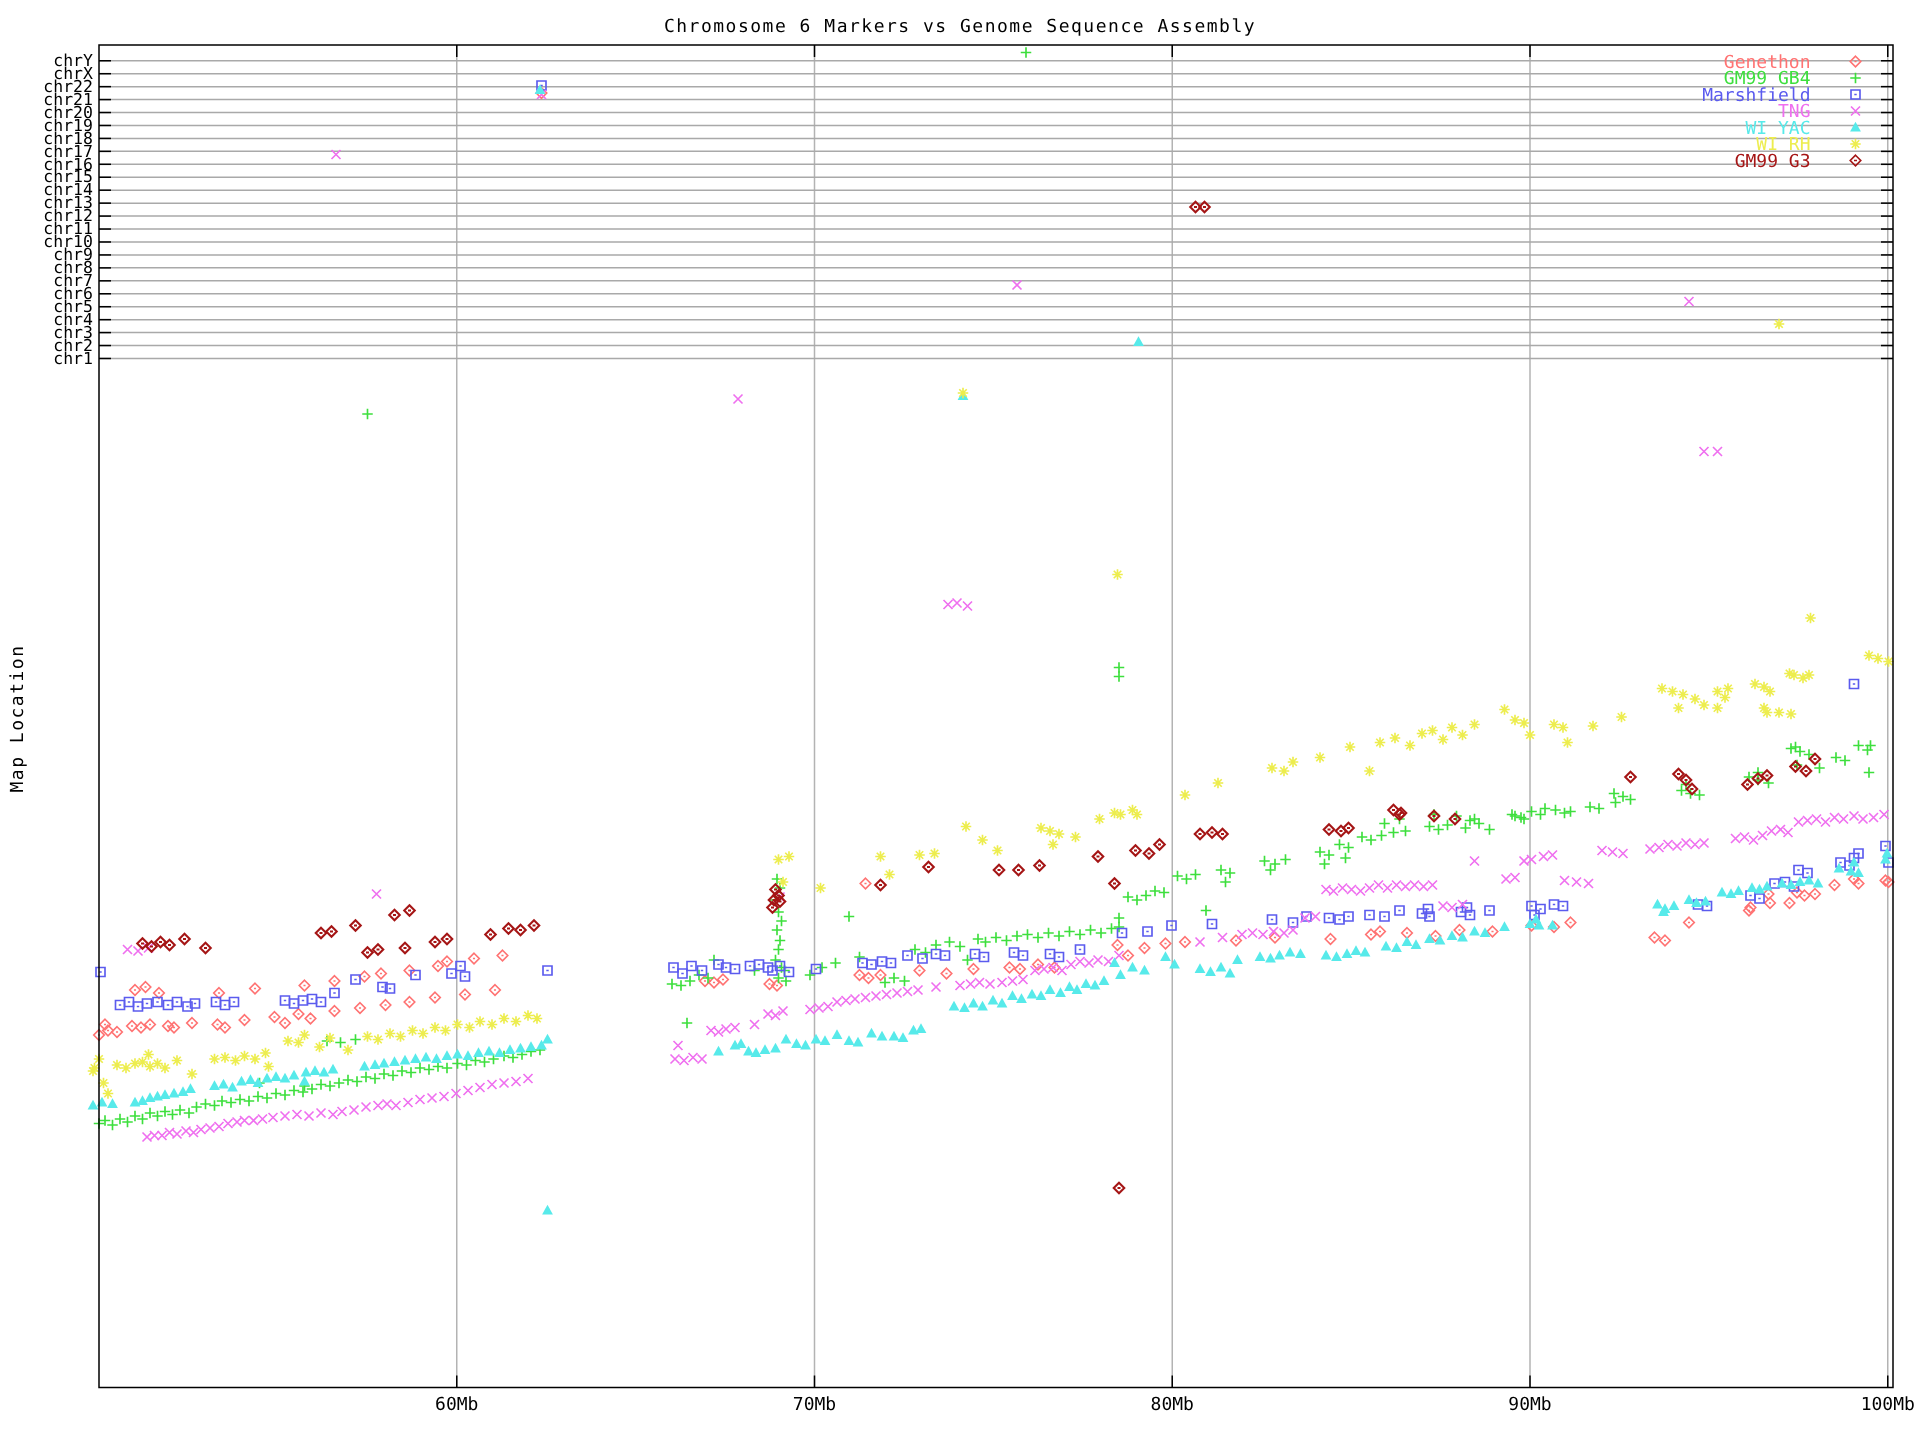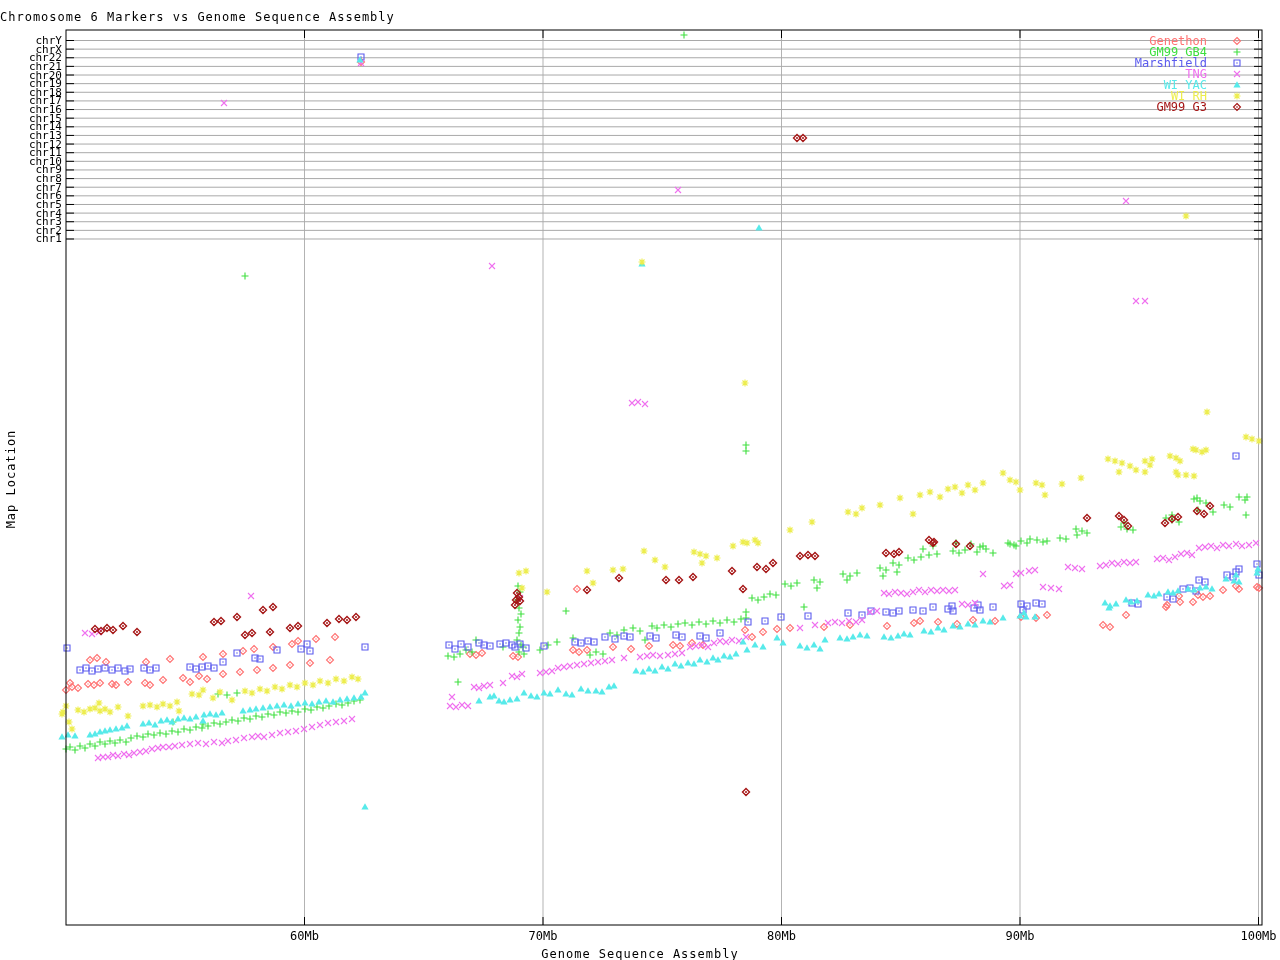--- a/index.html
+++ b/index.html
@@ -1,33 +1,32 @@
 <!DOCTYPE html>
 <html><head>
 <meta charset="utf-8">
 <style>
   html,body{margin:0;padding:0;background:#ffffff;}
   #stage{position:relative;width:1280px;height:960px;background:#fff;
          font-family:"DejaVu Sans Mono","Liberation Mono",monospace;}
   #chart-svg{position:absolute;left:0;top:0;}
-  .title{position:absolute;top:10px;left:0;width:1280px;text-align:left;
+  .title{position:absolute;top:10px;left:0;width:1280px;text-align:center;
          font-size:12px;letter-spacing:1px;color:#000;}
   .xlabel{position:absolute;top:947px;left:0;width:1280px;text-align:center;
           font-size:12px;letter-spacing:1px;color:#000;}
   .ylabel{position:absolute;left:-44px;top:472px;width:110px;text-align:center;
           font-size:12px;letter-spacing:1px;color:#000;
           transform:rotate(-90deg);transform-origin:center center;}
 </style>
 </head>
 <body>
 
 <div id="stage">
   <div class="title">Chromosome 6 Markers vs Genome Sequence Assembly</div>
   <div class="ylabel">Map Location</div>
-  <div class="xlabel">Genome Sequence Assembly</div>
   <svg id="chart-svg" width="1280" height="960">
     <g id="g-grid">
         <line x1="304.5" y1="30" x2="304.5" y2="925" stroke="#b3b3b3" stroke-width="1"></line>
         <line x1="304.5" y1="917" x2="304.5" y2="925" stroke="#000"></line>
         <line x1="304.5" y1="30" x2="304.5" y2="38" stroke="#000"></line>
         <line x1="543" y1="30" x2="543" y2="925" stroke="#b3b3b3" stroke-width="1"></line>
         <line x1="543" y1="917" x2="543" y2="925" stroke="#000"></line>
         <line x1="543" y1="30" x2="543" y2="38" stroke="#000"></line>
         <line x1="781.5" y1="30" x2="781.5" y2="925" stroke="#b3b3b3" stroke-width="1"></line>
         <line x1="781.5" y1="917" x2="781.5" y2="925" stroke="#000"></line>

